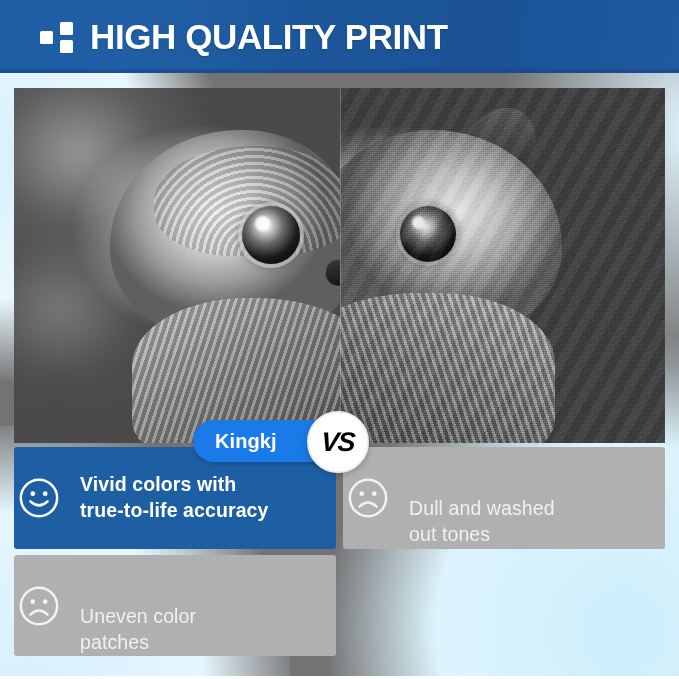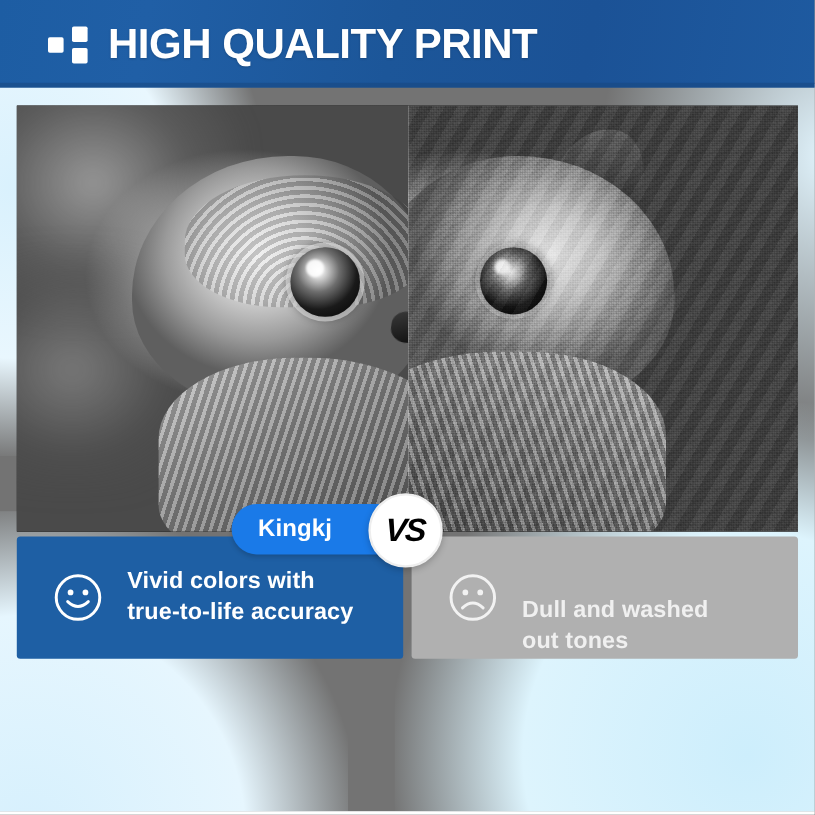--- a/index.html
+++ b/index.html
@@ -346,40 +346,40 @@
     display: grid;
     grid-template-columns: 322px 322px;
     grid-template-rows: 102px 101px;
     column-gap: 7px;
     row-gap: 6px;
     z-index: 6;
   }
   .card {
     display: flex;
     align-items: center;
-    padding: 0 14px 0 30px;
+    padding: 0 14px 0 4px;
     border-radius: 3px;
   }
   .card.good { background: #1e5fa4; }
   .card.bad  { background: #b0b0b0; }
 
   .face {
     flex: 0 0 42px;
     width: 42px; height: 42px;
     margin-right: 20px;
   }
   .card-text {
     font-size: 19.5px;
     line-height: 1.32;
     font-weight: 600;
     letter-spacing: .1px;
     white-space: pre-line;
   }
   .card.good .card-text { color: #ffffff; font-weight: 700; }
-  .card.bad  .card-text { color: #f0f0f0; font-weight: 700; margin-top: 48px; }
+  .card.bad  .card-text { color: #f0f0f0; font-weight: 400; margin-top: 48px; }
 </style>
 </head>
 <body>
 
 <div id="page">
 
   <div class="bg-wash tl"></div>
   <div class="bg-wash tr"></div>
   <div class="bg-wash bl"></div>
   <div class="bg-wash br"></div>
@@ -446,16 +446,26 @@
         <circle cx="22" cy="22" r="19" fill="none" stroke="#f2f2f2" stroke-width="2.6"></circle>
         <circle cx="15.5" cy="17.5" r="2.5" fill="#f2f2f2"></circle>
         <circle cx="28.5" cy="17.5" r="2.5" fill="#f2f2f2"></circle>
         <path d="M13 31 Q22 22.5 31 31" fill="none" stroke="#f2f2f2" stroke-width="2.6" stroke-linecap="round"></path>
       </svg>
       <div class="card-text">Dull and washed
 out tones</div>
     </div>
 
 
+    <div class="card bad">
+      <svg class="face" viewBox="0 0 44 44">
+        <circle cx="22" cy="22" r="19" fill="none" stroke="#f2f2f2" stroke-width="2.6"></circle>
+        <circle cx="15.5" cy="17.5" r="2.5" fill="#f2f2f2"></circle>
+        <circle cx="28.5" cy="17.5" r="2.5" fill="#f2f2f2"></circle>
+        <path d="M13 31 Q22 22.5 31 31" fill="none" stroke="#f2f2f2" stroke-width="2.6" stroke-linecap="round"></path>
+      </svg>
+      <div class="card-text">Uneven color
+patches</div>
+    </div>
 
   </div>
 
 </div>
 
 </body></html>

